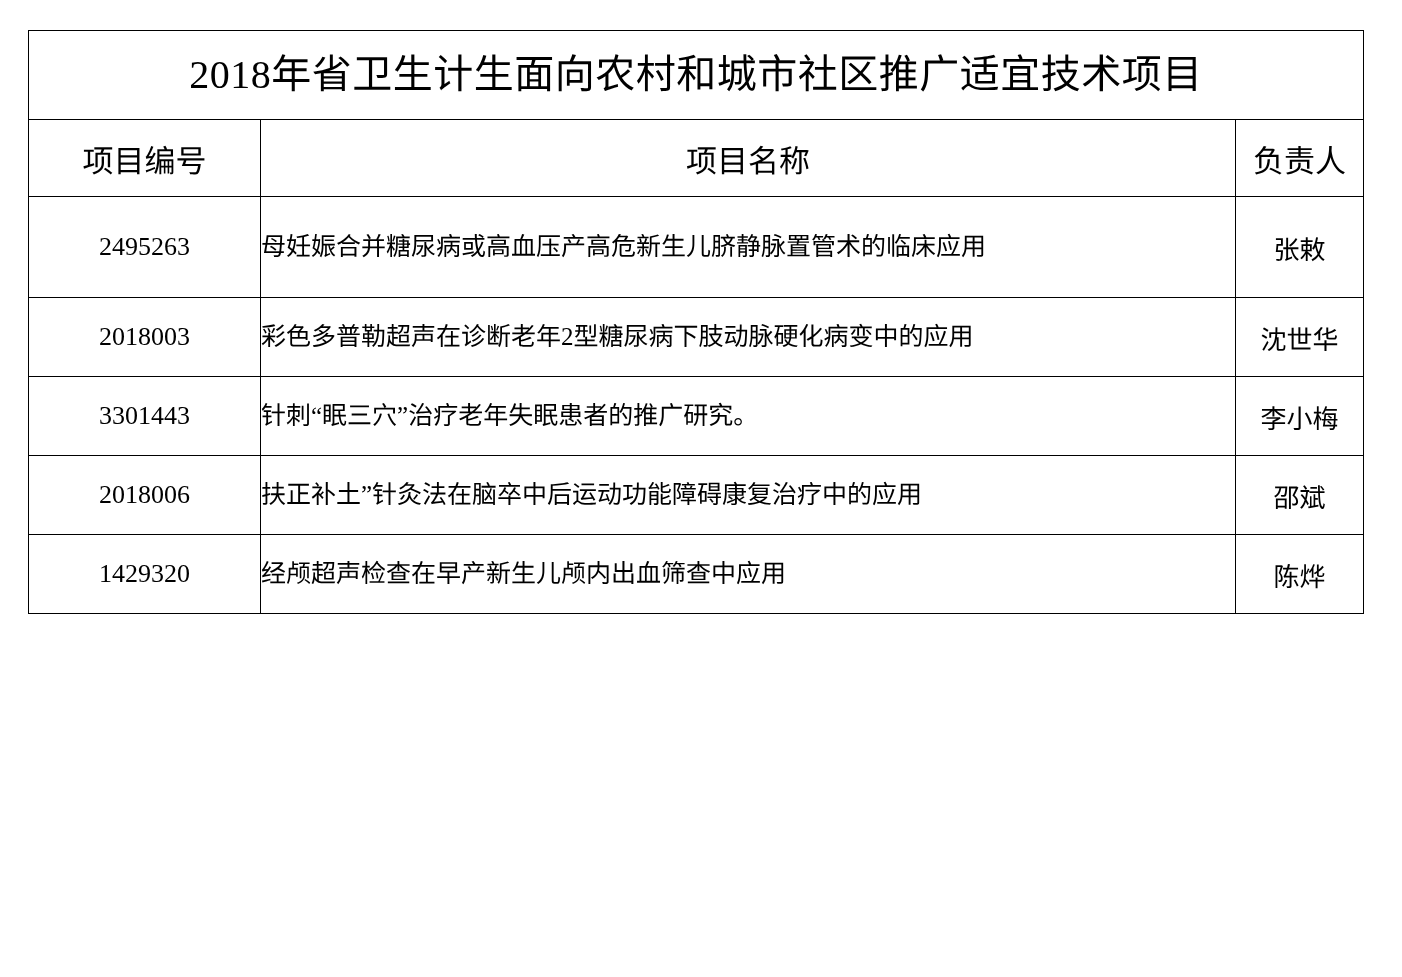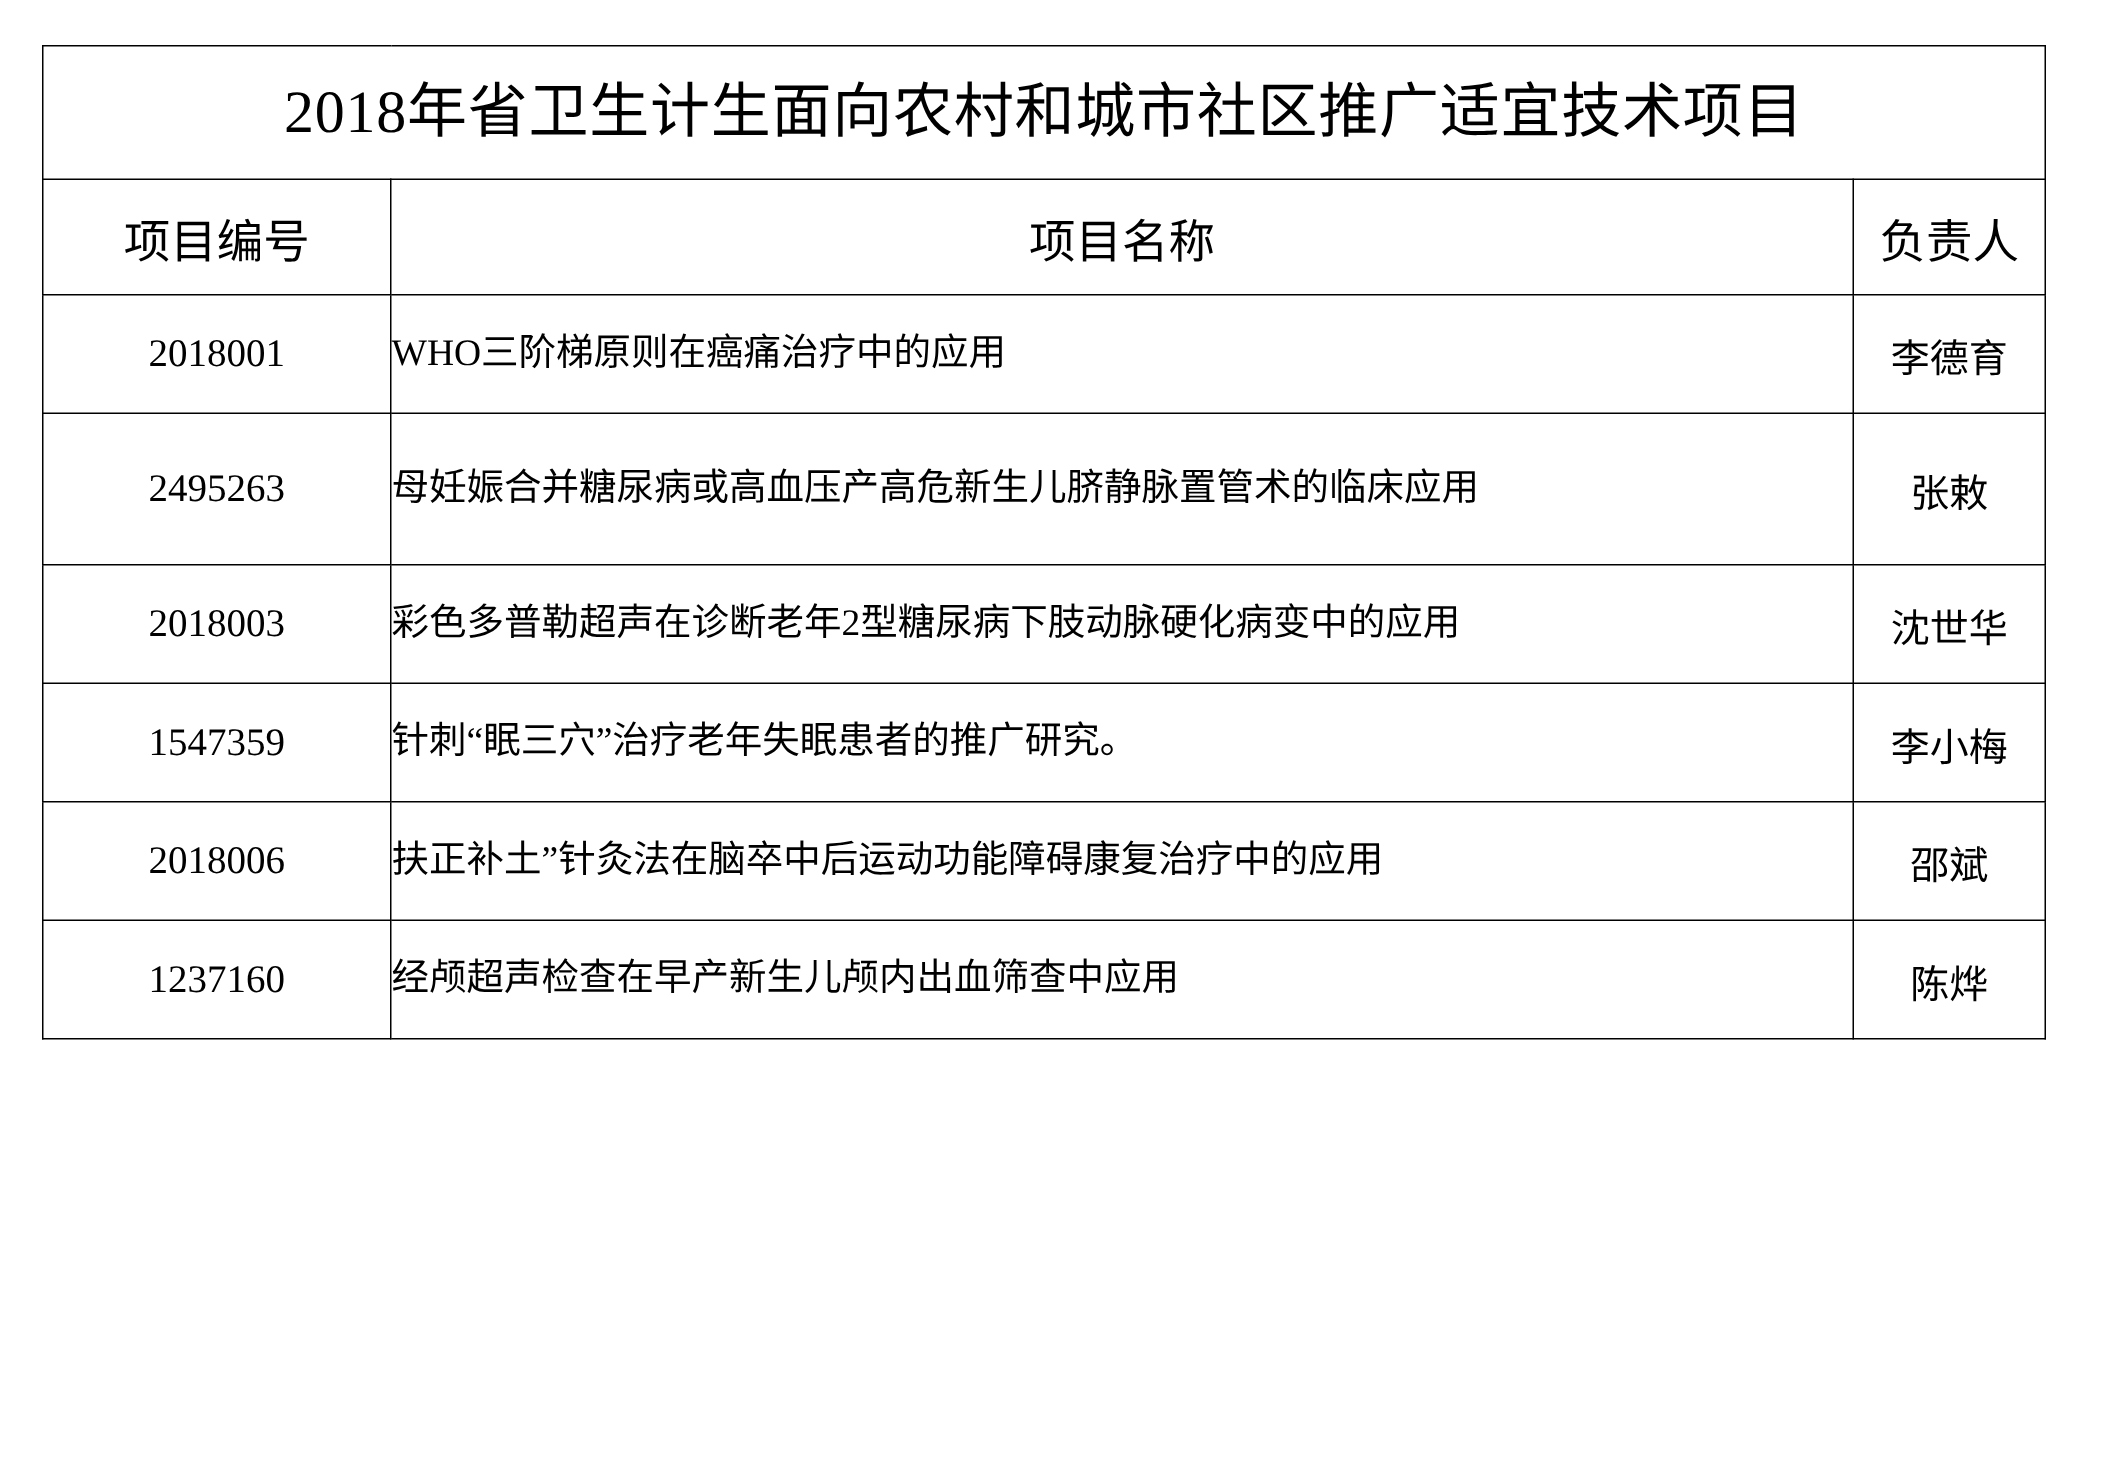--- a/index.html
+++ b/index.html
@@ -93,51 +93,46 @@
     <tbody>
       <tr>
         <td class="title-cell" colspan="3">2018年省卫生计生面向农村和城市社区推广适宜技术项目</td>
       </tr>
       <tr>
         <td class="head-cell">项目编号</td>
         <td class="head-cell">项目名称</td>
         <td class="head-cell">负责人</td>
       </tr>
 
-      <tr class="row-normal">
-        <td class="code-cell">2018001</td>
-        <td class="name-cell">WHO三阶梯原则在癌痛治疗中的应用</td>
-        <td class="owner-cell">李德育</td>
-      </tr>
 
       <tr class="row-tall">
         <td class="code-cell">2495263</td>
         <td class="name-cell">母妊娠合并糖尿病或高血压产高危新生儿脐静脉置管术的临床应用</td>
         <td class="owner-cell">张敕</td>
       </tr>
 
       <tr class="row-normal">
         <td class="code-cell">2018003</td>
         <td class="name-cell">彩色多普勒超声在诊断老年2型糖尿病下肢动脉硬化病变中的应用</td>
         <td class="owner-cell">沈世华</td>
       </tr>
 
 
       <tr class="row-normal">
-        <td class="code-cell">1547359</td>
+        <td class="code-cell">3301443</td>
         <td class="name-cell">针刺“眠三穴”治疗老年失眠患者的推广研究。</td>
         <td class="owner-cell">李小梅</td>
       </tr>
 
       <tr class="row-normal">
         <td class="code-cell">2018006</td>
         <td class="name-cell">扶正补土”针灸法在脑卒中后运动功能障碍康复治疗中的应用</td>
         <td class="owner-cell">邵斌</td>
       </tr>
 
       <tr class="row-normal">
-        <td class="code-cell">1237160</td>
+        <td class="code-cell">1429320</td>
         <td class="name-cell">经颅超声检查在早产新生儿颅内出血筛查中应用</td>
         <td class="owner-cell">陈烨</td>
       </tr>
     </tbody>
   </table>
 </div>
 
 </body></html>

